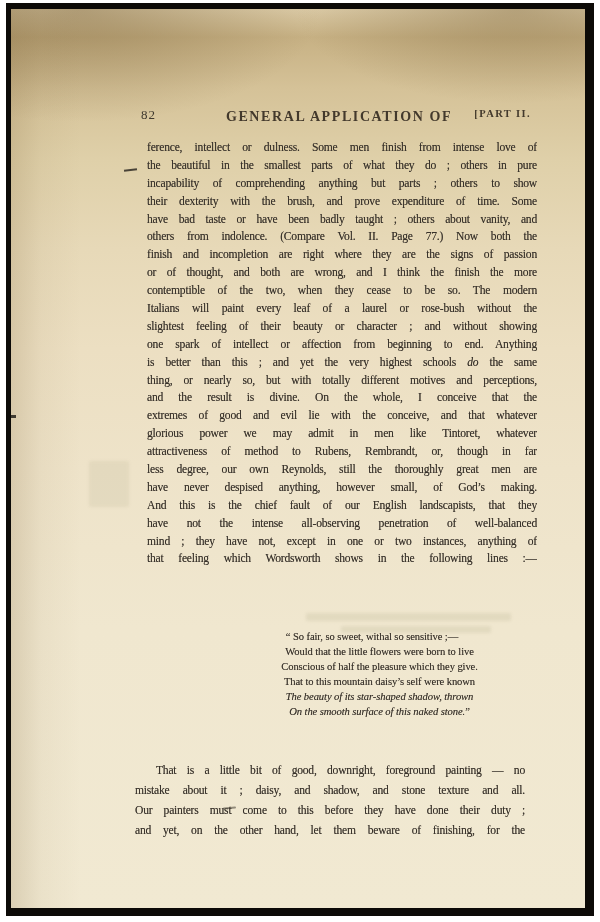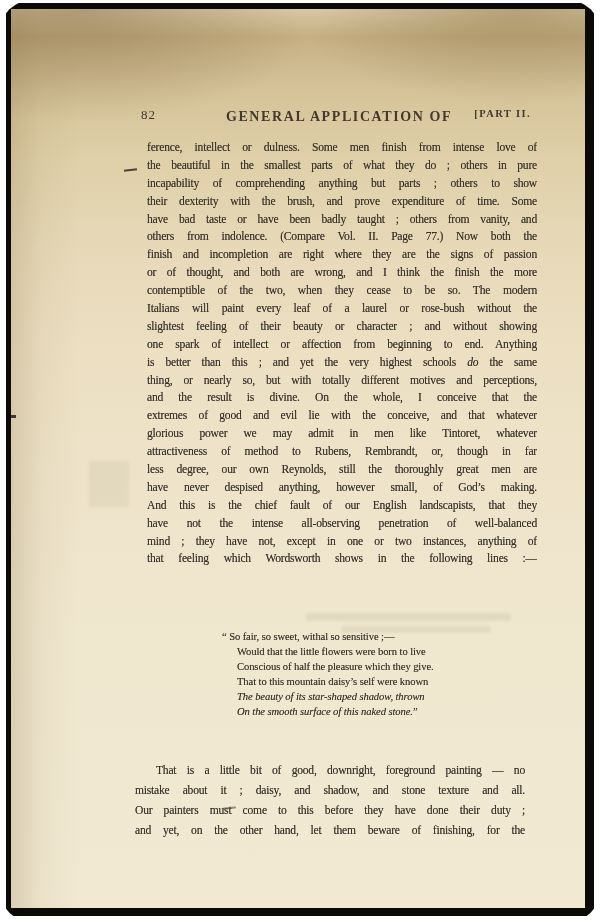--- a/index.html
+++ b/index.html
@@ -1,20 +1,20 @@
 <!DOCTYPE html>
 <html><head>
 <meta charset="utf-8">
 <style>
   html,body{margin:0;padding:0;background:#ffffff;}
   .scan{
     width:600px;height:922px;box-sizing:border-box;
     padding:3px 6px 6px 6px;background:#ffffff;
     font-family:"Liberation Serif",serif;
-    position:relative;overflow:hidden;border-radius:32px;
+    position:relative;overflow:hidden;
   }
   .frame{
     width:100%;height:100%;box-sizing:border-box;
     background:#0c0a07;
     padding:6px 9px 8px 5px;
   }
   .page{
     position:relative;width:100%;height:100%;box-sizing:border-box;
     background:
       radial-gradient(ellipse 60% 18% at 12% 0%, rgba(110,86,46,0.40), rgba(110,86,46,0) 70%),
@@ -37,21 +37,21 @@
   .part{position:absolute;right:-6px;top:2px;font-size:10.5px;letter-spacing:1.4px;
         font-weight:bold;color:#43392c;white-space:nowrap;}
 
   
   .textblock{position:absolute;color:#37312a;
              text-shadow:0 0 0.5px rgba(55,48,40,0.55);}
   .body{left:124px;top:132px;width:390px;font-size:11.6px;
         letter-spacing:-0.22px;margin-left:12px;}
   .body .tline{height:17.9px;overflow:hidden;text-align:justify;text-align-last:justify;}
   .quote{left:211px;top:622px;width:300px;font-size:10.6px;letter-spacing:-0.1px;}
-  .quote .tline{height:15px;overflow:hidden;padding-left:15px;text-align:left;}
+  .quote .tline{height:15px;overflow:hidden;padding-left:15px;text-align:center;}
   .quote .tline:first-child{padding-left:0;}
   .closing{left:124px;top:712px;width:390px;font-size:11.6px;letter-spacing:-0.22px;}
   .closing .tline{height:20px;overflow:hidden;text-align:justify;text-align-last:justify;}
   .closing .tline:first-child{text-indent:21px;margin-top:43px;}
   .it{font-style:italic;}
 
   
   .ghost{position:absolute;background:rgba(105,110,62,0.10);filter:blur(1.6px);border-radius:2px;}
   .g1{left:295px;top:604px;width:205px;height:8px;}
   .g2{left:330px;top:617px;width:150px;height:7px;}
@@ -73,21 +73,21 @@
         <span class="pagenum">82</span>
         <span class="runtitle">GENERAL APPLICATION OF</span>
         <span class="part">[PART II.</span>
       </div>
 
       <div class="textblock body">
           <div class="tline"><span>ference, intellect or dulness. Some men finish from intense love of</span></div>
           <div class="tline"><span>the beautiful in the smallest parts of what they do ; others in pure</span></div>
           <div class="tline"><span>incapability of comprehending anything but parts ; others to show</span></div>
           <div class="tline"><span>their dexterity with the brush, and prove expenditure of time. Some</span></div>
-          <div class="tline"><span>have bad taste or have been badly taught ; others from vanity, and</span></div>
+          <div class="tline"><span>have bad taste or have been badly taught ; others about vanity, and</span></div>
           <div class="tline"><span>others from indolence. (Compare Vol. II. Page 77.) Now both the</span></div>
           <div class="tline"><span>finish and incompletion are right where they are the signs of passion</span></div>
           <div class="tline"><span>or of thought, and both are wrong, and I think the finish the more</span></div>
           <div class="tline"><span>contemptible of the two, when they cease to be so. The modern</span></div>
           <div class="tline"><span>Italians will paint every leaf of a laurel or rose-bush without the</span></div>
           <div class="tline"><span>slightest feeling of their beauty or character ; and without showing</span></div>
           <div class="tline"><span>one spark of intellect or affection from beginning to end. Anything</span></div>
           <div class="tline"><span>is better than this ; and yet the very highest schools </span><span class="it">do</span><span> the same</span></div>
           <div class="tline"><span>thing, or nearly so, but with totally different motives and perceptions,</span></div>
           <div class="tline"><span>and the result is divine. On the whole, I conceive that the</span></div>

